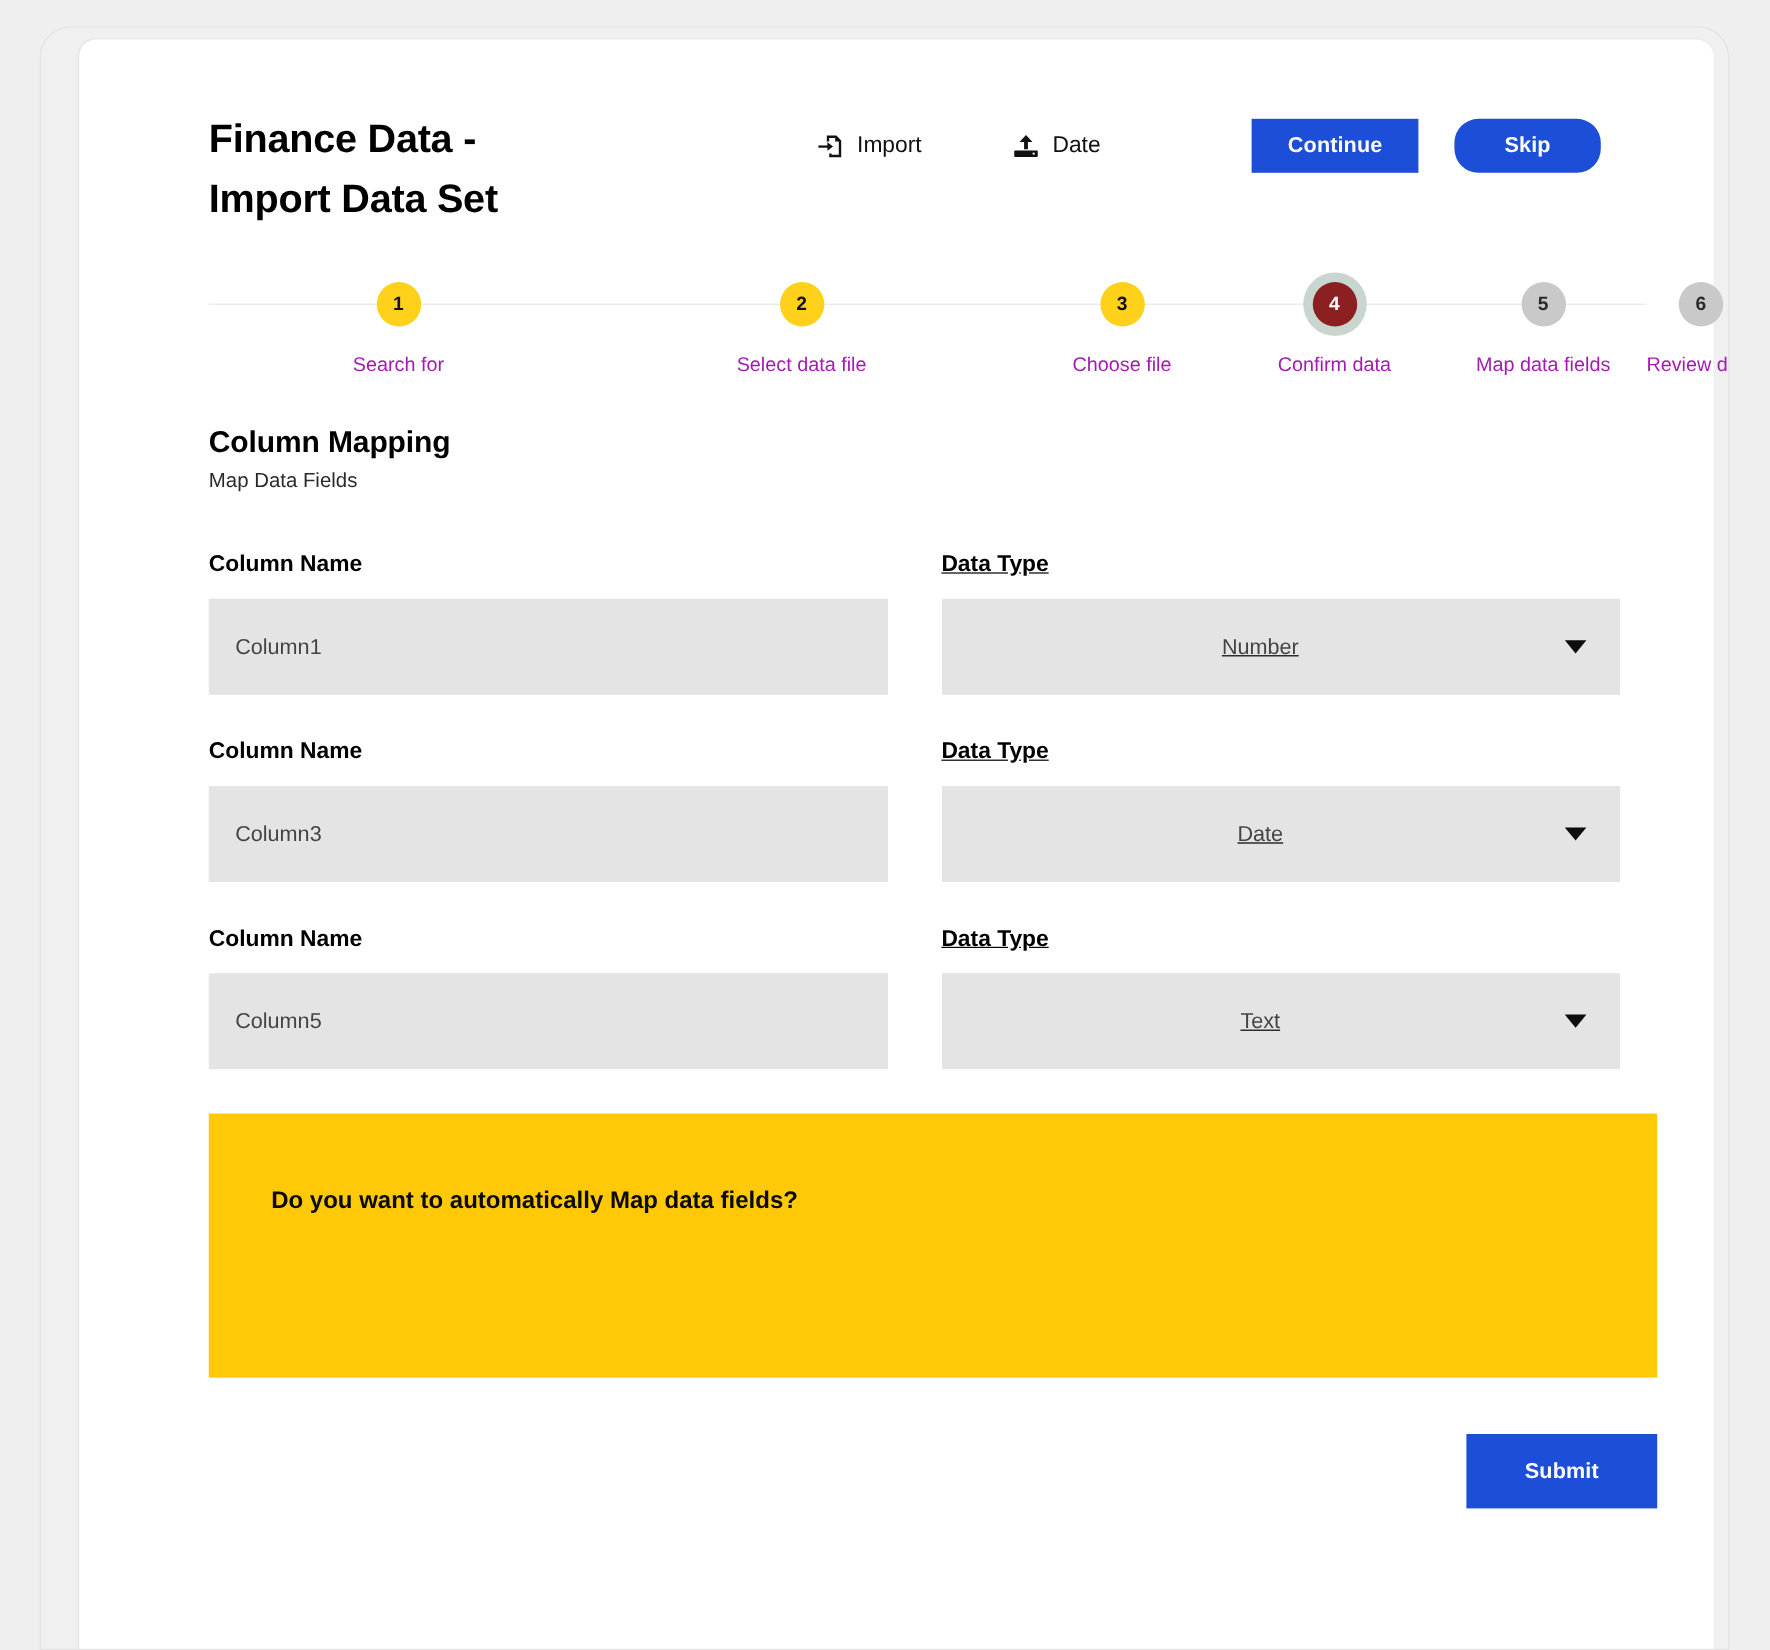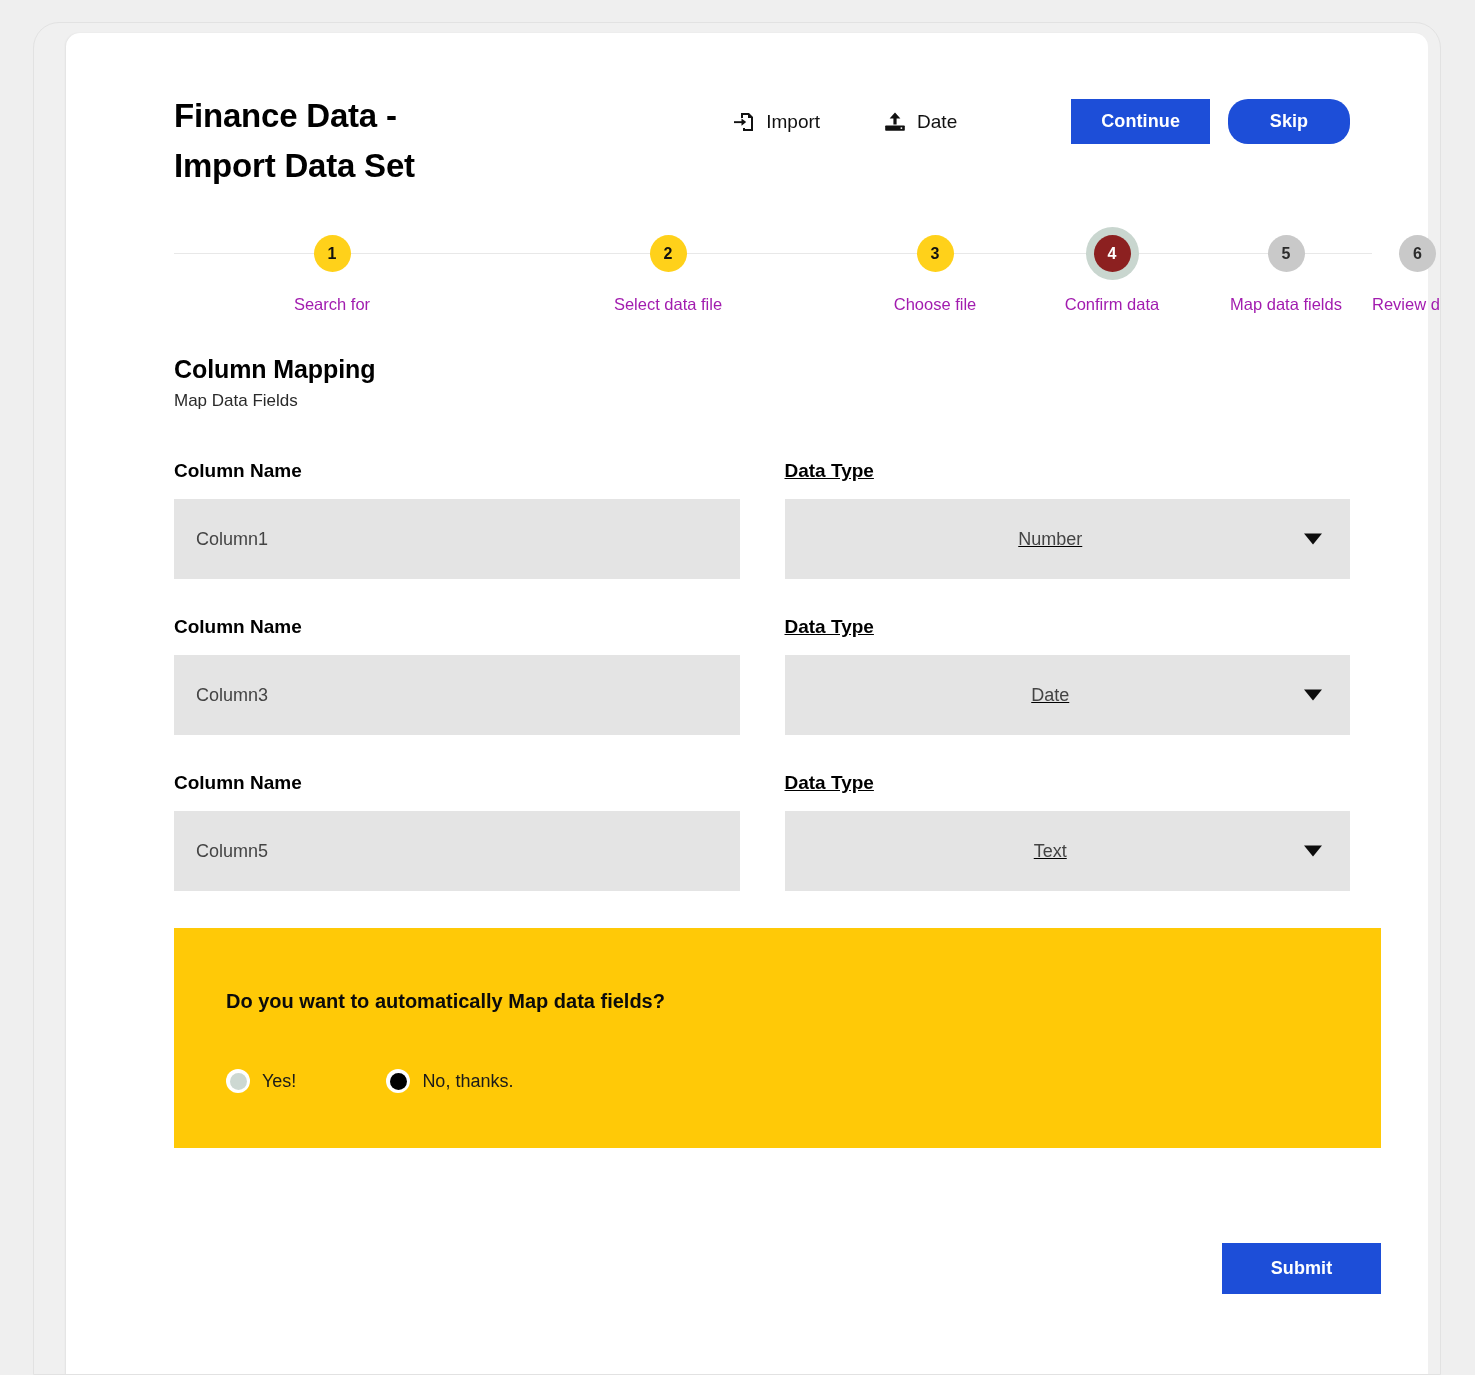--- a/index.html
+++ b/index.html
@@ -53,25 +53,25 @@
     font-size: 33px;
     font-weight: bold;
     line-height: 1.5;
     color: #000;
     letter-spacing: -0.2px;
   }
   .page-title .line { display: block; }
 
   .toolbar {
     position: absolute;
-    right: 0;
+    right: 16px;
     top: 8px;
     display: flex;
     align-items: center;
-    gap: 0;
+    gap: 12px;
   }
 
   .tool-link {
     display: flex;
     align-items: center;
     gap: 9px;
     font-size: 19px;
     color: #111;
     cursor: pointer;
     padding: 6px 4px;
@@ -270,23 +270,22 @@
 
   
   .footer {
     margin-top: 47px;
     width: 1207px;
     display: flex;
     justify-content: flex-end;
   }
   .btn-submit {
     min-width: 159px;
-    height: 51px;
+    height: 62px;
     font-size: 18px;
-    margin-top: 48px;
   }
 </style>
 </head>
 <body>
 
 <div class="app-frame">
   <div class="card">
     <div class="card-inner">
 
       <div class="header-row">
@@ -406,30 +405,20 @@
             <div class="field-box select">
               <span class="field-value">Text</span>
               <span class="caret"></span>
             </div>
           </div>
         </div>
       </div>
 
       <div class="yellow-panel">
         <div class="panel-question">Do you want to automatically Map data fields?</div>
-        <div class="radio-row">
-          <div class="radio-option">
-            <span class="radio-dot"></span>
-            <span class="radio-label">Yes!</span>
-          </div>
-          <div class="radio-option selected">
-            <span class="radio-dot"></span>
-            <span class="radio-label">No, thanks.</span>
-          </div>
-        </div>
       </div>
 
       <div class="footer">
         <button class="btn btn-submit">Submit</button>
       </div>
 
     </div>
   </div>
 </div>
 

